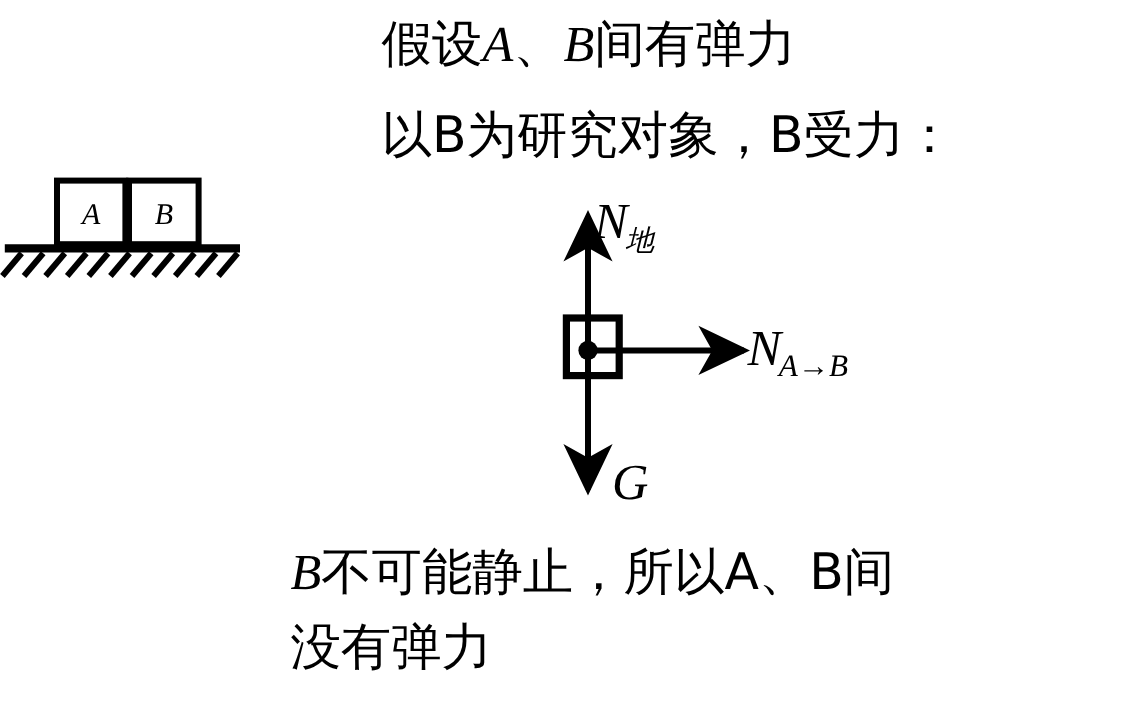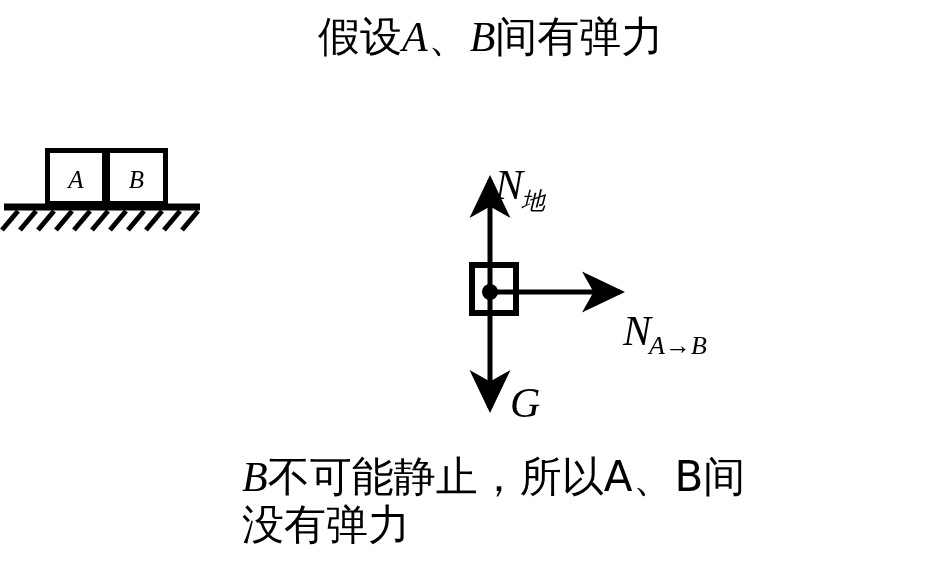--- a/index.html
+++ b/index.html
@@ -35,21 +35,21 @@
     letter-spacing: 0px;
   }
   .serif-it {
     font-family: "Liberation Serif", "DejaVu Serif", serif;
     font-style: italic;
   }
 
   #line-assume { left: 318px; top: 16px; }
   #line-object { left: 318px; top: 92px; }
   #line-concl-1 { left: 242px; top: 456px; text-align: center; }
-  #line-concl-2 { left: 242px; top: 504px; }
+  #line-concl-2 { left: 242px; top: 518px; }
 
   
   #blocks-group {
     position: absolute;
     left: 0px;
     top: 130px;
     width: 220px;
     height: 100px;
   }
 
@@ -123,32 +123,35 @@
   .force-label .sub-cn {
     font-family: "DejaVu Sans", "Liberation Sans", sans-serif;
     font-style: italic;
     font-size: 24px;
     position: relative;
     top: 10px;
     left: -2px;
   }
 
   #label-n-ground { left: 75px; top: 4px; }
-  #label-n-ab { left: 203px; top: 110px; margin-top: 40px; }
+  #label-n-ab { left: 203px; top: 110px; }
   #label-g { left: 90px; top: 222px; }
 </style>
 </head>
 <body>
 
 <div class="stage">
 
   <div class="cn-line" id="line-assume">
     <span>假设</span><span class="serif-it">A</span><span>、</span><span class="serif-it">B</span><span>间有弹力</span>
   </div>
 
+  <div class="cn-line" id="line-object">
+    <span>以B为研究对象</span><span>，</span><span>B受力：</span>
+  </div>
 
   <div id="blocks-group">
 
     <div class="block-box" id="block-a">
       <span class="block-label">A</span>
     </div>
 
     <div class="block-box" id="block-b">
       <span class="block-label">B</span>
     </div>

